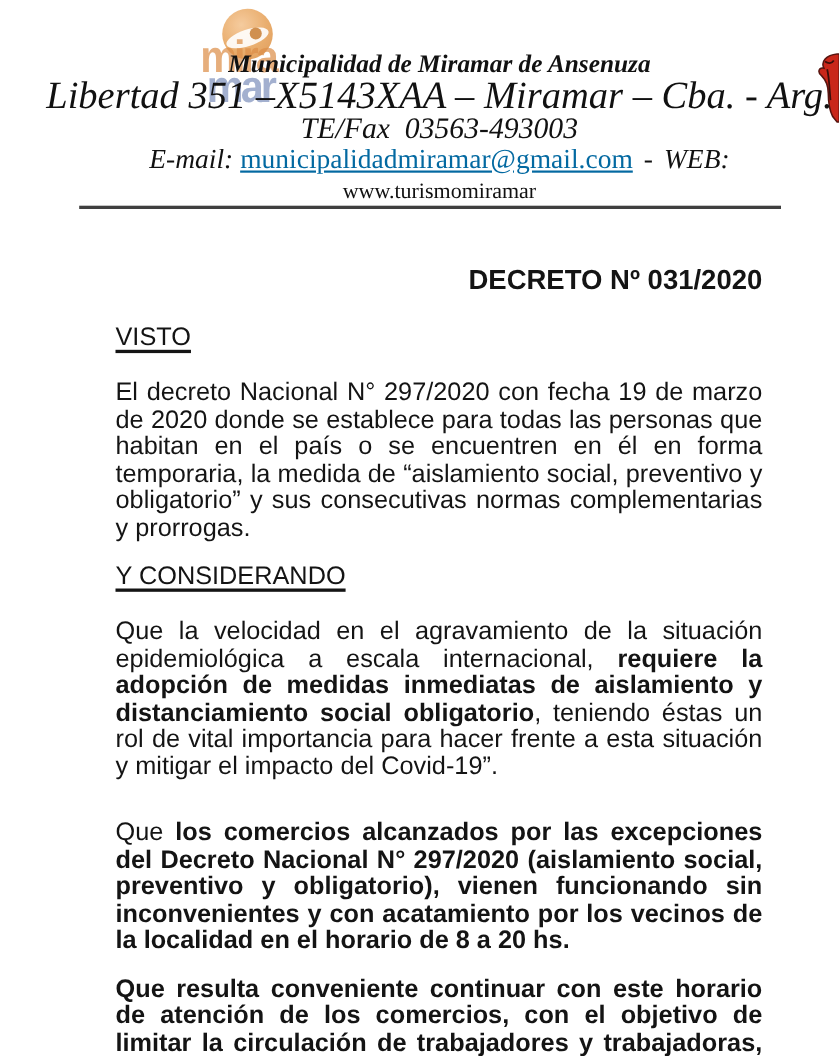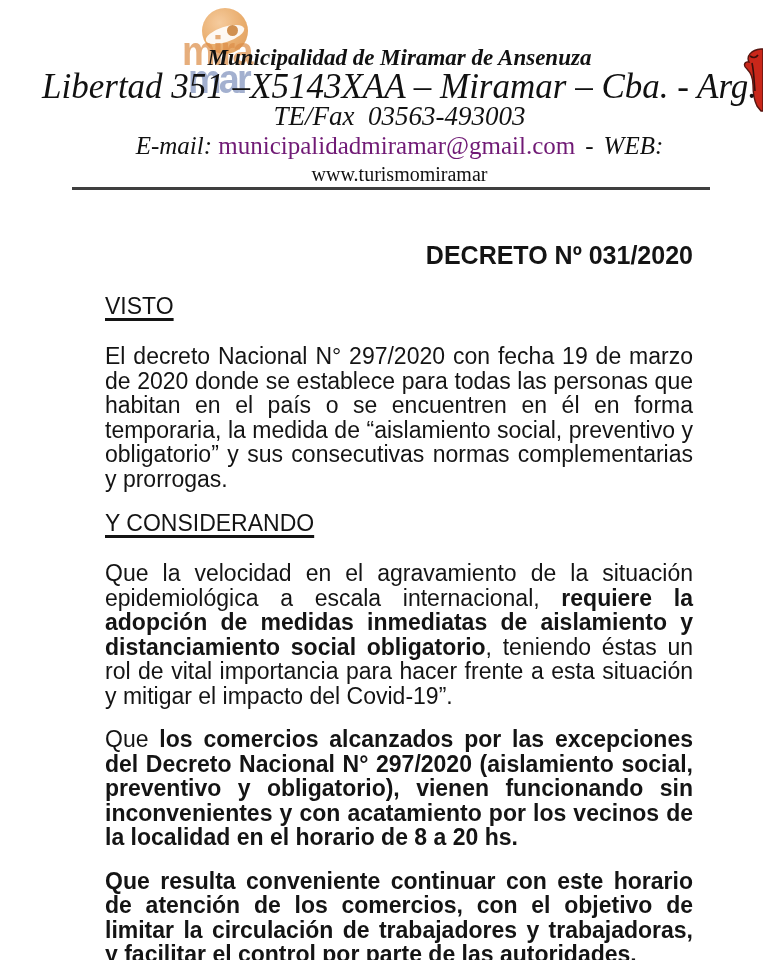--- a/index.html
+++ b/index.html
@@ -65,21 +65,22 @@
     margin-left: 36px;
     padding-top: 44px;
     text-align: center;
   }
   .org-name  { font-size: 23px; line-height: 27px; font-weight: bold; font-style: italic; }
   .address   { font-size: 35px; line-height: 31px; font-style: italic; }
   .phone     { font-size: 27px; line-height: 29px; font-style: italic; white-space: pre; }
   .email-line{ font-size: 25px; line-height: 30px; font-style: italic; }
   .email-link{
     font-style: normal;
-    color: #701a75;
+    color: #0369a1;
+    text-decoration: underline;
     cursor: pointer;
   }
   .em-sep { font-style: normal; margin: 0 10px; }
   .website { font-size: 20px; line-height: 26px; font-style: normal; }
 
   .rule {
     margin-left: 72px;
     width: 638px;
     border-top: 3px solid #3f3f3f;
     height: 0;
@@ -112,21 +113,21 @@
     margin: 0;
   }
   .h-visto { margin-top: 26px; }
   .h-considerando { margin-top: 20px; }
   .para {
     margin: 0;
     text-align: justify;
   }
   .p-visto { margin-top: 25px; }
   .p-c1 { margin-top: 25px; }
-  .p-c2 { margin-top: 19px; }
+  .p-c2 { margin-top: 36px; }
   .p-c3 { margin-top: 19px; font-weight: bold; }
   .para b { font-weight: bold; }
 </style>
 </head>
 <body>
 
 <div class="page">
 
   <header>
 

